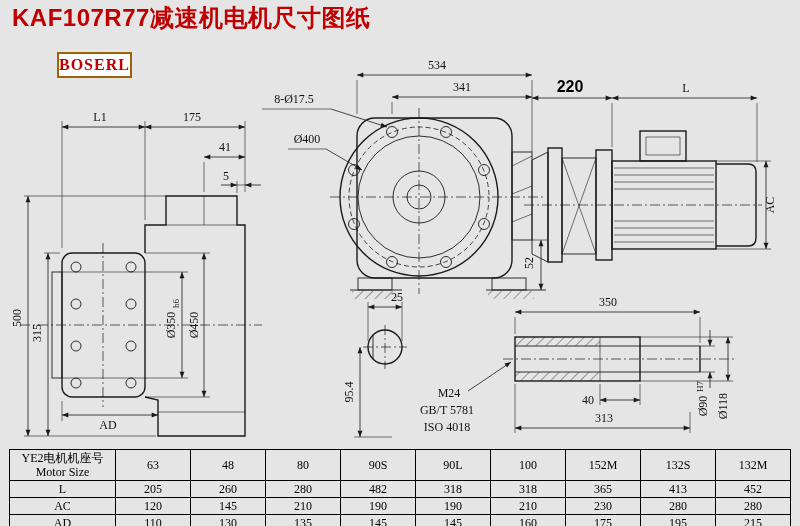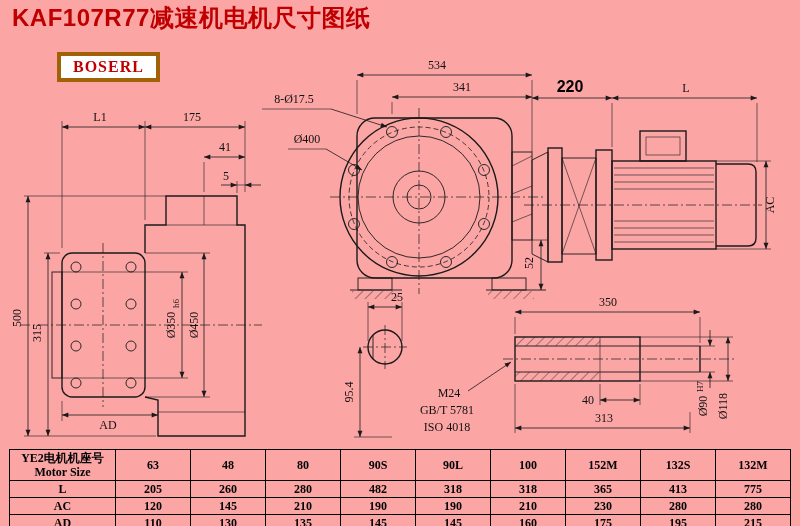--- a/index.html
+++ b/index.html
@@ -1,39 +1,39 @@
 <!DOCTYPE html>
 <html><head>
 <meta charset="utf-8">
 <style>
   html,body { margin:0; padding:0; background:#fff; }
-  .page { position:relative; width:800px; height:526px; background:#fca5a5; overflow:hidden;
+  .page { position:relative; width:800px; height:526px; background:#e5e5e5; overflow:hidden;
           font-family:"Liberation Sans", sans-serif; }
   .title { position:absolute; top:2px; left:12px; margin:0; font:bold 24px "Liberation Sans", sans-serif;
            color:#c00000; letter-spacing:.5px; white-space:nowrap; }
-  .logo { position:absolute; top:52px; left:57px; border:4px solid #a16207; color:#c00000;
-          font:bold 16px "Liberation Serif", serif; padding:2px 12px; letter-spacing:1px; background:#fff; }
+  .logo { position:absolute; top:52px; left:57px; border:2px solid #a16207; color:#c00000;
+          font:bold 16px "Liberation Serif", serif; padding:2px 0; letter-spacing:1px; background:#fff; }
   .drw { position:absolute; top:0; left:0; }
 
   
   .ol  { fill:none; stroke:#1a1a1a; stroke-width:1.4; }
   .tl  { fill:none; stroke:#1a1a1a; stroke-width:0.9; }
   .xl  { fill:none; stroke:#1a1a1a; stroke-width:0.6; }
   .dim { fill:none; stroke:#1a1a1a; stroke-width:0.8; }
   .cl  { fill:none; stroke:#1a1a1a; stroke-width:0.7; stroke-dasharray:10 3 2 3; }
   .dsh { fill:none; stroke:#1a1a1a; stroke-width:0.8; stroke-dasharray:5 3; }
   .dt  { font:12px "Liberation Serif", serif; fill:#111; }
   .dts { font:9px  "Liberation Serif", serif; fill:#111; }
   .dtb { font:bold 16px "Liberation Sans", sans-serif; fill:#000; }
 
   
   .size-table { position:absolute; left:9px; top:449px; width:782px; border-collapse:collapse;
                 table-layout:fixed; font:12px "Liberation Serif", serif; color:#000; }
   .size-table th, .size-table td { border:1px solid #000; text-align:center; vertical-align:middle;
-                padding:0; font-weight:bold; height:16px; line-height:15px; }
+                padding:0; font-weight:normal; height:16px; line-height:15px; }
   .size-table tr.hdr th { height:30px; line-height:14px; }
   .size-table col.c0 { width:106px; }
 </style>
 </head>
 <body>
 
 <div class="page">
 
   <h1 class="title">KAF107R77减速机电机尺寸图纸</h1>
   <div class="logo">BOSERL</div>
@@ -303,21 +303,21 @@
       <tr>
         <td>L</td>
         <td>205</td>
         <td>260</td>
         <td>280</td>
         <td>482</td>
         <td>318</td>
         <td>318</td>
         <td>365</td>
         <td>413</td>
-        <td>775</td>
+        <td>452</td>
       </tr>
       <tr>
         <td>AC</td>
         <td>120</td>
         <td>145</td>
         <td>210</td>
         <td>190</td>
         <td>190</td>
         <td>210</td>
         <td>230</td>

